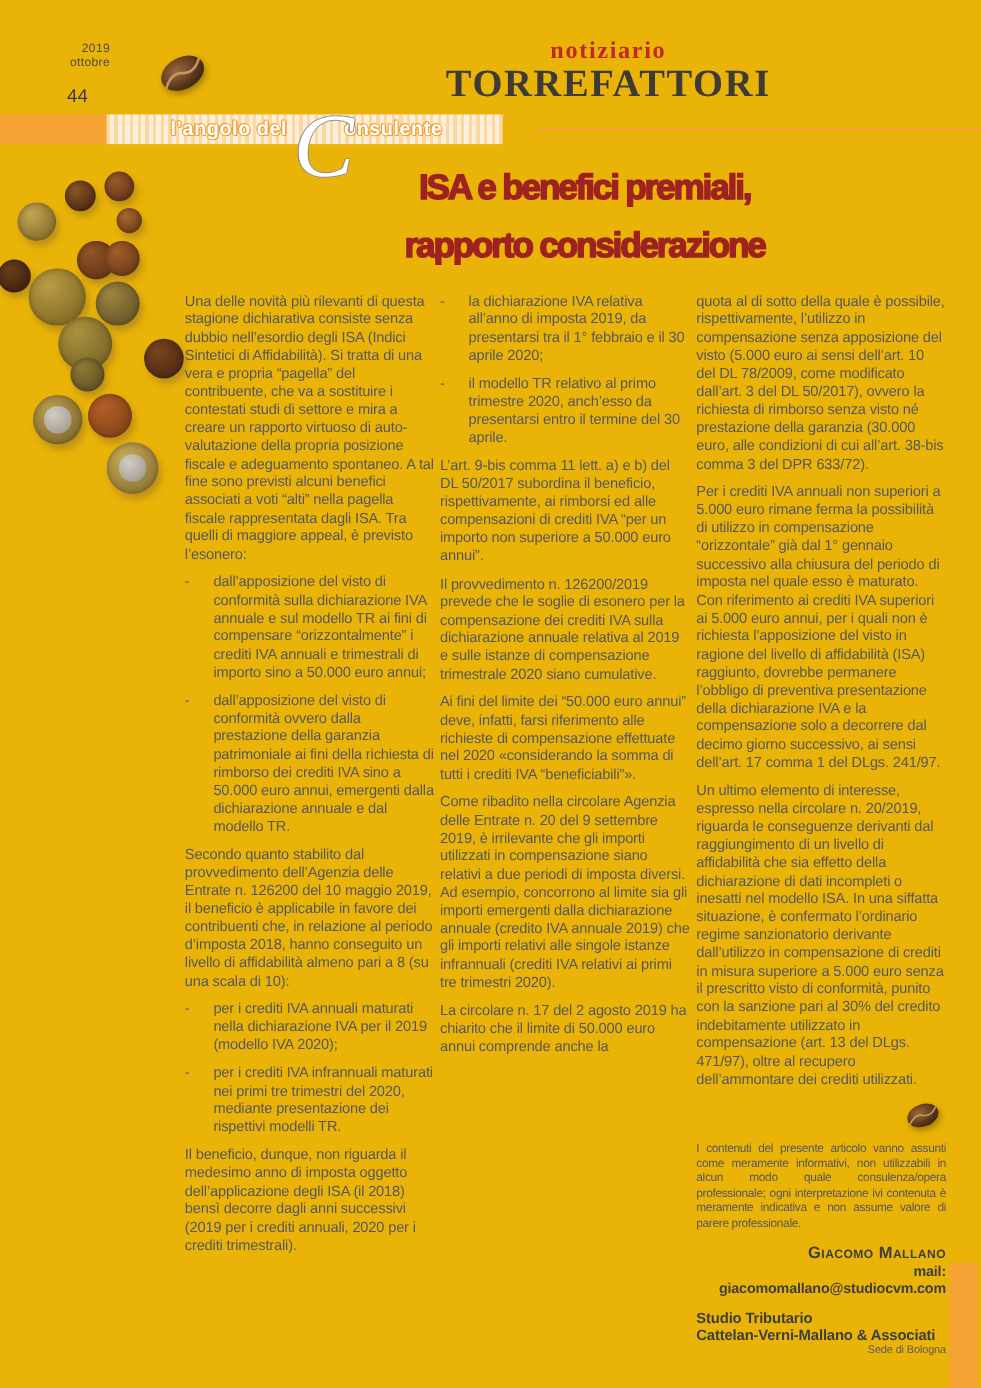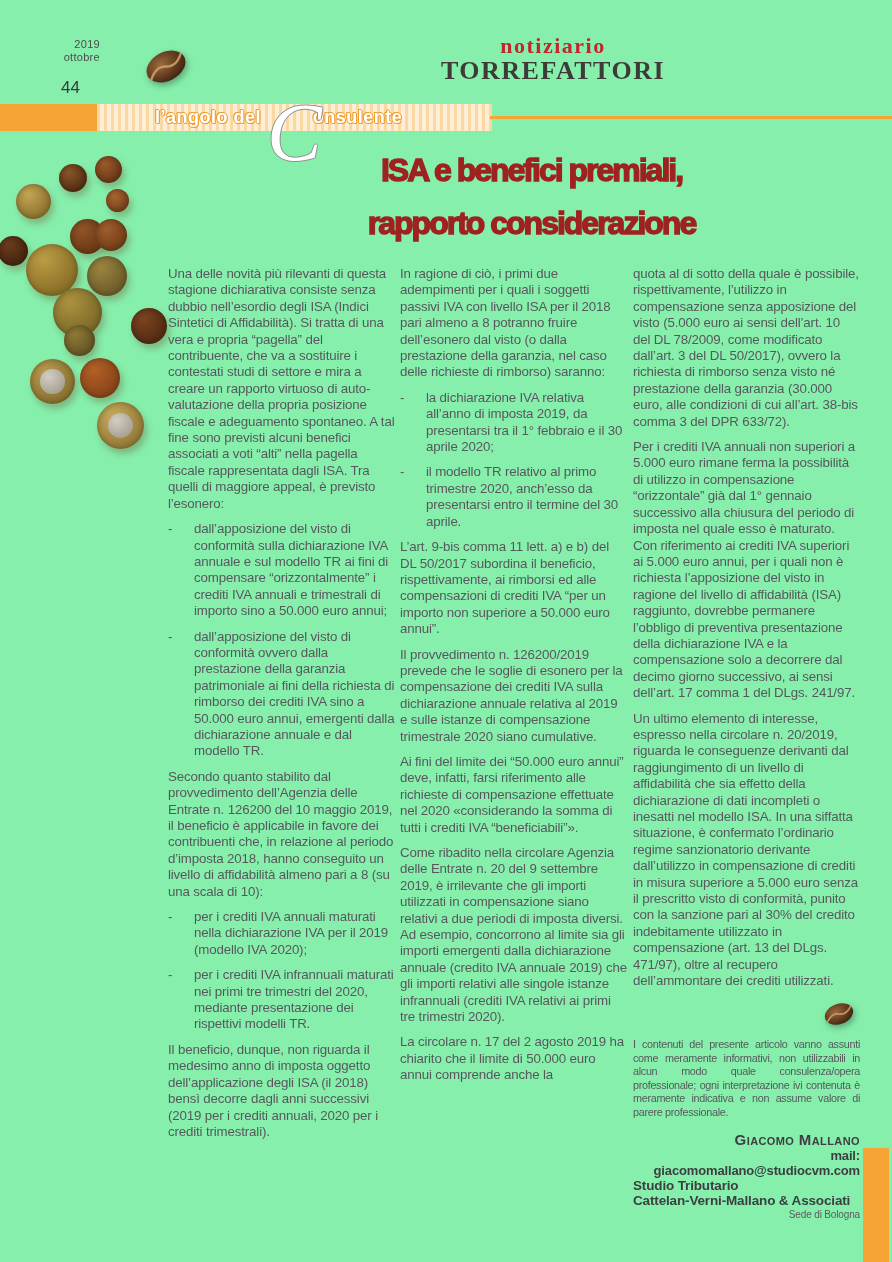--- a/index.html
+++ b/index.html
@@ -1,35 +1,35 @@
 <!DOCTYPE html>
 <html lang="it" style="--accent-orange: #f6a435; --title-red: #9e2220; --masthead-red: #c1272d; --body-text: #57585c;"><head>
 <meta charset="utf-8">
 <style>
   html,body{margin:0;padding:0;background:#e8e8e8;}
-  .page{position:relative;width:892px;height:1262px;background:#86efac;overflow:hidden;
+  .page{position:relative;width:892px;height:1262px;background:#eab308;overflow:hidden;
         font-family:"Liberation Sans",sans-serif;margin:0 auto;}
 
   
   .hdr-left{position:absolute;left:55px;top:36px;width:150px;height:70px;}
   .issue-date{position:absolute;left:0;top:2px;width:45px;text-align:right;
               font-size:11px;line-height:12.5px;color:#4c4c4c;letter-spacing:.3px;}
   .bean{filter:drop-shadow(2px 3px 3px rgba(0,0,0,.30));}
   .bean-hdr{position:absolute;left:84px;top:8px;width:54px;height:45px;}
   .page-num{position:absolute;left:6px;top:42px;font-size:17px;color:#3a3a3a;}
 
   .masthead{position:absolute;left:373px;top:33px;width:360px;text-align:center;
             font-family:"Liberation Serif",serif;}
   .mast-top{font-size:22px;font-weight:bold;color:var(--masthead-red,#c1272d);letter-spacing:1.5px;}
-  .mast-bottom{font-size:26px;font-weight:bold;color:#3e3a37;letter-spacing:1.5px;margin-top:-3px;}
+  .mast-bottom{font-size:35px;font-weight:bold;color:#3e3a37;letter-spacing:1.5px;margin-top:-3px;}
 
   
   .banner{position:absolute;left:0;top:104px;width:892px;height:27px;}
   .banner-solid{position:absolute;left:0;top:0;width:97px;height:27px;background:var(--accent-orange,#f6a435);}
-  .banner-stripes{position:absolute;left:97px;top:0;width:395px;height:27px;
+  .banner-stripes{position:absolute;left:97px;top:0;width:360px;height:27px;
                   background:repeating-linear-gradient(90deg,#fbd8a2 0 3px,#fdeed7 3px 7px);
                   display:flex;align-items:center;padding-left:58px;box-sizing:border-box;}
   .banner-line{position:absolute;left:490px;right:0;top:12px;height:3px;background:var(--accent-orange,#f6a435);}
   .banner-text{font-size:18px;font-weight:bold;color:#fff;letter-spacing:.5px;white-space:pre;
      text-shadow:-1px 0 0 #ef9f33,1px 0 0 #ef9f33,0 -1px 0 #ef9f33,0 1px 0 #ef9f33,
                  1px 1px 0 #ef9f33,-1px -1px 0 #ef9f33;}
   .banner-initial{font-family:"Liberation Serif",serif;font-style:italic;font-size:82px;line-height:0;
      color:#fff;position:relative;top:15px;margin:0 -9px 0 6px;z-index:2;
      text-shadow:-1px 0 0 #8f8f8f,1px 0 0 #8f8f8f,0 -1px 0 #8f8f8f,0 1px 0 #8f8f8f;}
 
@@ -52,21 +52,21 @@
   .para{margin:0 0 9px 0;}
   .hang{display:flex;margin:0 0 9px 0;}
   .dash{flex:0 0 26px;}
   .hang-text{flex:1;}
 
   
   .bean-end{width:38px;height:32px;margin:2px 2px 8px auto;}
   .disclaimer{margin:0 0 13px 0;font-size:10.8px;line-height:13.5px;text-align:justify;letter-spacing:-.3px;}
   .author{text-align:right;font-variant:small-caps;font-weight:bold;font-size:15px;
           color:#3d3e42;letter-spacing:.4px;line-height:16px;}
-  .author-mail{text-align:right;font-weight:bold;font-size:13px;color:#3d3e42;line-height:15px;}
+  .author-mail{text-align:right;font-weight:bold;font-size:13px;color:#3d3e42;margin-bottom:13px;line-height:15px;}
   .firm-b{font-weight:bold;font-size:13.5px;color:#3d3e42;line-height:15px;}
   .firm-loc{text-align:right;font-size:10px;color:#5a5b5f;line-height:14px;}
 
   .corner-bar{position:absolute;left:863px;top:1148px;width:26px;height:114px;
               background:var(--accent-orange,#f6a435);}
 </style>
 </head>
 <body>
 
 <svg width="0" height="0" style="position:absolute" aria-hidden="true">
@@ -155,21 +155,20 @@
           <span class="dash">-</span>
           <span class="hang-text">per i crediti IVA annuali maturati nella dichiarazione IVA per il 2019 (modello IVA 2020);</span>
         </div>
         <div class="hang">
           <span class="dash">-</span>
           <span class="hang-text">per i crediti IVA infrannuali maturati nei primi tre trimestri del 2020, mediante presentazione dei rispettivi modelli TR.</span>
         </div>
         <p class="para">Il beneficio, dunque, non riguarda il medesimo anno di imposta oggetto dell’applicazione degli ISA (il 2018) bensì decorre dagli anni successivi (2019 per i crediti annuali, 2020 per i crediti trimestrali).</p>
       </div>
     <div class="col">
-        <p class="para">In ragione di ciò, i primi due adempimenti per i quali i soggetti passivi IVA con livello ISA per il 2018 pari almeno a 8 potranno fruire dell’esonero dal visto (o dalla prestazione della garanzia, nel caso delle richieste di rimborso) saranno:</p>
         <div class="hang">
           <span class="dash">-</span>
           <span class="hang-text">la dichiarazione IVA relativa all’anno di imposta 2019, da presentarsi tra il 1° febbraio e il 30 aprile 2020;</span>
         </div>
         <div class="hang">
           <span class="dash">-</span>
           <span class="hang-text">il modello TR relativo al primo trimestre 2020, anch’esso da presentarsi entro il termine del 30 aprile.</span>
         </div>
         <p class="para">L’art. 9-bis comma 11 lett. a) e b) del DL 50/2017 subordina il beneficio, rispettivamente, ai rimborsi ed alle compensazioni di crediti IVA “per un importo non superiore a 50.000 euro annui”.</p>
         <p class="para">Il provvedimento n. 126200/2019 prevede che le soglie di esonero per la compensazione dei crediti IVA sulla dichiarazione annuale relativa al 2019 e sulle istanze di compensazione trimestrale 2020 siano cumulative.</p>

